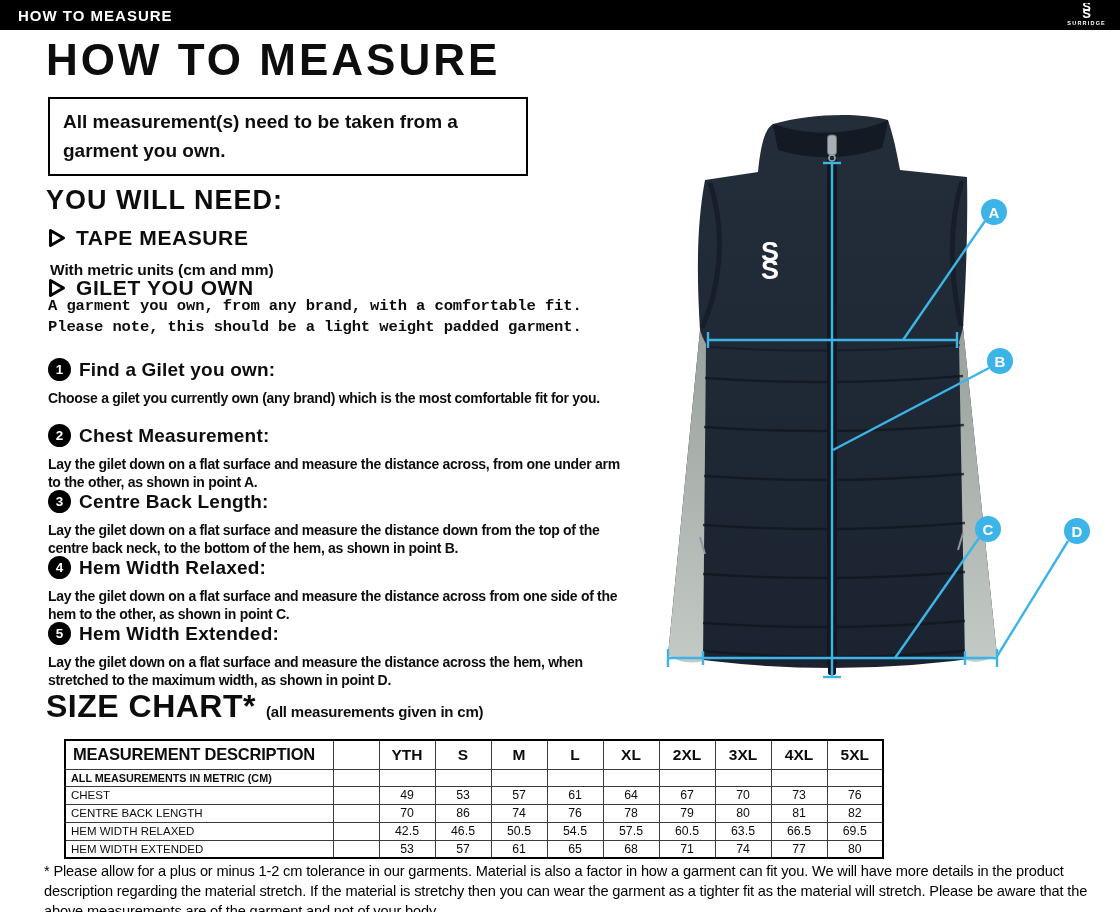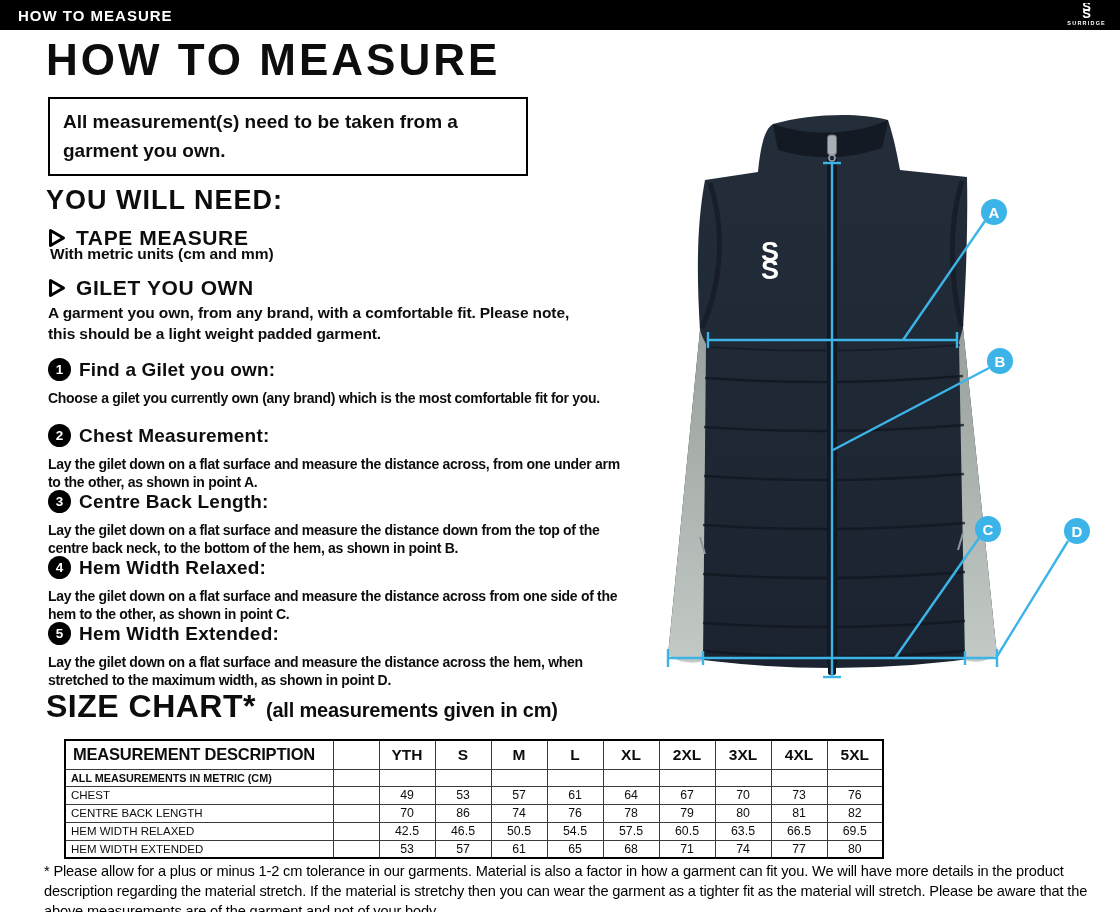--- a/index.html
+++ b/index.html
@@ -35,21 +35,21 @@
     width:23px;height:23px;border-radius:50%;background:#000;color:#fff;
     font-size:13.5px;font-weight:800;display:flex;align-items:center;justify-content:center;flex:0 0 23px;
   }
   .step-title{font-size:19px;font-weight:800;letter-spacing:0.2px;}
   .step-body{
     position:absolute;left:48px;width:578px;font-size:14px;font-weight:700;
     letter-spacing:-0.3px;line-height:1.32;
   }
   .chart-heading{position:absolute;left:46px;top:690px;display:flex;align-items:baseline;gap:10px;}
   .chart-title{font-size:32px;font-weight:800;letter-spacing:0.5px;line-height:1;}
-  .chart-subtitle{font-size:20px;font-weight:800;letter-spacing:-0.2px;}
+  .chart-subtitle{font-size:15px;font-weight:800;letter-spacing:-0.2px;}
   .size-table{
     position:absolute;left:44px;top:739px;border-collapse:collapse;table-layout:fixed;
     width:820px;border:2px solid #000;margin-left:20px;
   }
   .size-table th,.size-table td{border:1px solid #3a3a3a;padding:0 0 0 0;overflow:hidden;white-space:nowrap;}
   .size-table .h-row{height:29px;}
   .size-table .m-row{height:17px;}
   .size-table .d-row{height:18px;}
   .cell-desc{font-size:16.5px;font-weight:700;text-align:left;padding-left:7px !important;letter-spacing:-0.2px;}
   .cell-size{font-size:15.5px;font-weight:700;}
@@ -81,29 +81,29 @@
 <div class="note-box">All measurement(s) need to be taken from a garment you own.</div>
 
 <h2 class="ywn-heading">YOU WILL NEED:</h2>
 
 <div class="need-item" style="top:226px;">
   <svg width="18" height="20" viewBox="0 0 18 20">
     <polygon points="2.5,2.5 15.5,10 2.5,17.5" fill="#fff" stroke="#000" stroke-width="3" stroke-linejoin="round"></polygon>
   </svg>
   <span class="need-label">TAPE MEASURE</span>
 </div>
-<div class="need-desc" style="left:50px;top:244px;width:400px;">With metric units (cm and mm)</div>
+<div class="need-desc" style="left:50px;top:260px;width:400px;">With metric units (cm and mm)</div>
 
 <div class="need-item" style="top:276px;">
   <svg width="18" height="20" viewBox="0 0 18 20">
     <polygon points="2.5,2.5 15.5,10 2.5,17.5" fill="#fff" stroke="#000" stroke-width="3" stroke-linejoin="round"></polygon>
   </svg>
   <span class="need-label">GILET YOU OWN</span>
 </div>
-<div class="need-desc" style="left:48px;top:303px;width:540px;">A garment you own, from any brand, with a comfortable fit. Please note, this should be a light weight padded garment.</div>
+<div class="need-desc" style="left:48px;top:296px;width:540px;font-family:Liberation Mono, monospace;">A garment you own, from any brand, with a comfortable fit. Please note, this should be a light weight padded garment.</div>
 
 <div class="step-heading" style="top:358px;">
   <span class="step-num">1</span>
   <span class="step-title">Find a Gilet you own:</span>
 </div>
 <div class="step-body" style="top:389px;">Choose a gilet you currently own (any brand) which is the most comfortable fit for you.</div>
 
 <div class="step-heading" style="top:424px;">
   <span class="step-num">2</span>
   <span class="step-title">Chest Measurement:</span>

